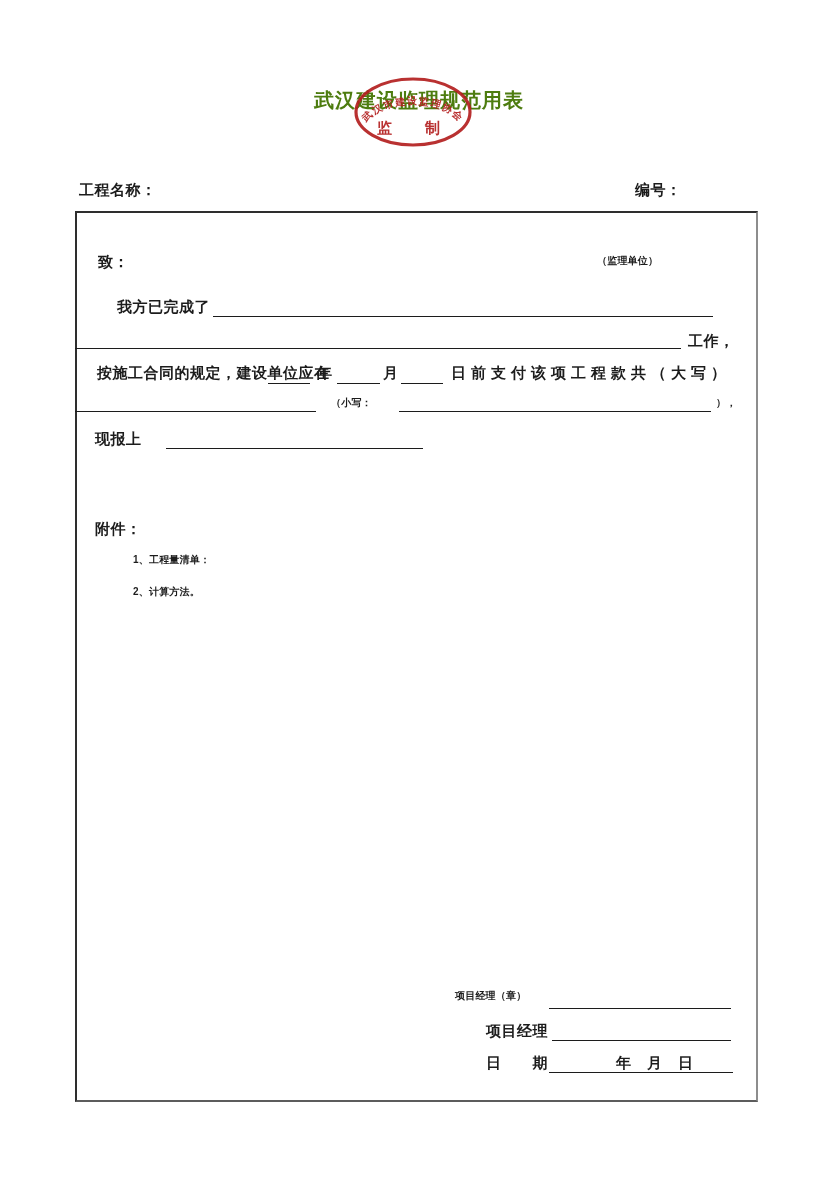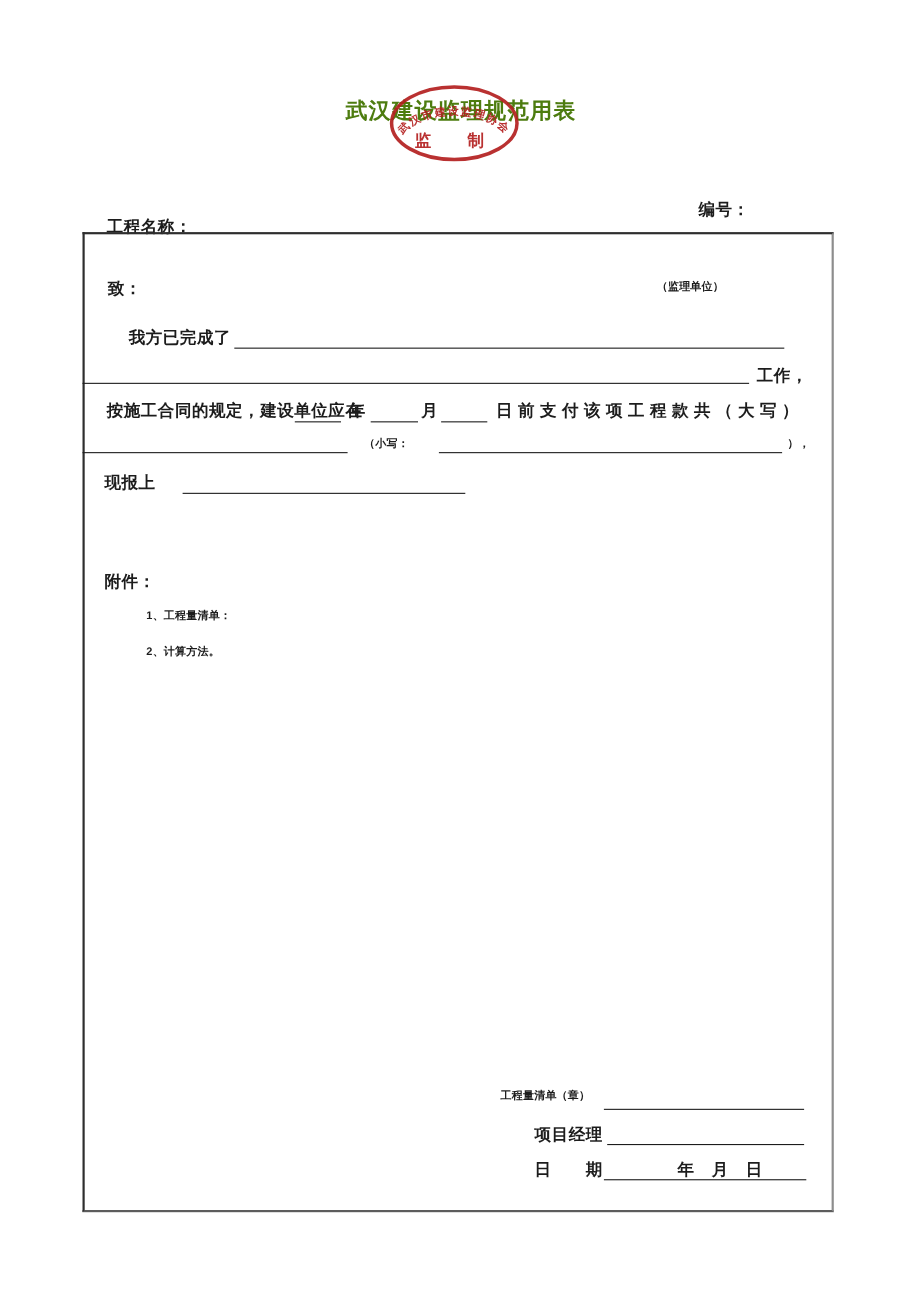--- a/index.html
+++ b/index.html
@@ -42,21 +42,21 @@
       <path id="arcpath" d="M 12 50 A 51 30 0 0 1 110 50" fill="none"></path>
     </defs>
     <ellipse cx="61" cy="36" rx="57" ry="33" fill="none" stroke-width="3.2" stroke="#b42020"></ellipse>
     <text font-size="10" font-weight="bold" letter-spacing="1.5" fill="#b42020">
       <textPath href="#arcpath" startOffset="4">武汉市建设监理协会</textPath>
     </text>
     <text x="61" y="57" text-anchor="middle" font-size="15" font-weight="bold" class="seal-center" fill="#b42020">监　制</text>
   </svg>
 
 
-  <div class="abs t15" style="left:97px; top:181px;margin-top:16px;">工程名称：</div>
+  <div class="abs t15" style="left:79px; top:181px;">工程名称：</div>
   <div class="abs t15" style="left:635px; top:181px;">编号：</div>
 
   <div class="form-box"></div>
 
   <div class="abs t15" style="left:98px; top:253px;">致：</div>
   <div class="abs t14" style="left:597px; top:254px;">（监理单位）</div>
 
   <div class="abs t15" style="left:117px; top:298px;">我方已完成了</div>
   <div class="line" style="left:213px; top:316px; width:500px;"></div>
   <div class="line" style="left:75px; top:348px; width:606px;"></div>
@@ -75,21 +75,21 @@
   <div class="line" style="left:399px; top:411px; width:312px;"></div>
   <div class="abs t14" style="left:716px; top:396px;">），</div>
 
   <div class="abs t15" style="left:95px; top:430px;">现报上</div>
   <div class="line" style="left:166px; top:448px; width:257px;"></div>
 
   <div class="abs t15" style="left:95px; top:520px;">附件：</div>
   <div class="abs t14" style="left:133px; top:553px;">1、工程量清单：</div>
   <div class="abs t14" style="left:133px; top:585px;">2、计算方法。</div>
 
-  <div class="abs t14" style="left:455px; top:989px;">工程量清单（章）</div>
+  <div class="abs t14" style="left:455px; top:989px;">项目经理（章）</div>
   <div class="line" style="left:549px; top:1008px; width:182px;"></div>
 
   <div class="abs t15" style="left:486px; top:1022px;">项目经理</div>
   <div class="line" style="left:552px; top:1040px; width:179px;"></div>
 
   <div class="abs t15" style="left:486px; top:1054px;text-align:center;">日　　期</div>
   <div class="line" style="left:549px; top:1072px; width:184px;"></div>
   <div class="abs t15" style="left:616px; top:1054px;">年　月　日</div>
 
 </div>

